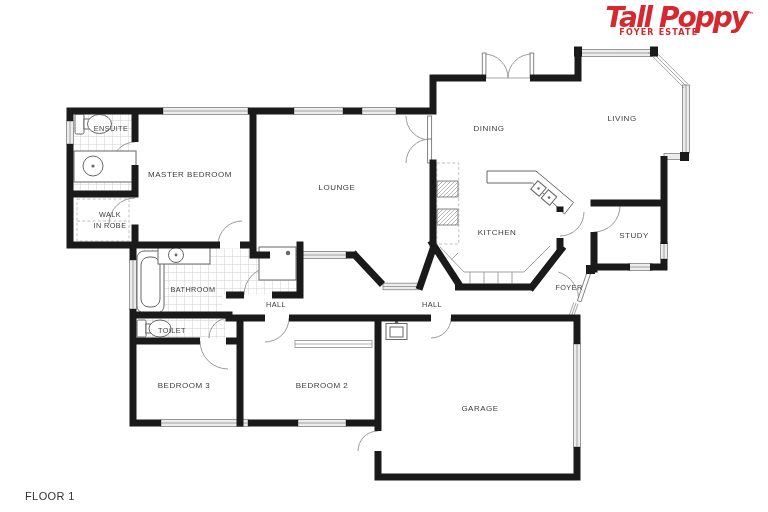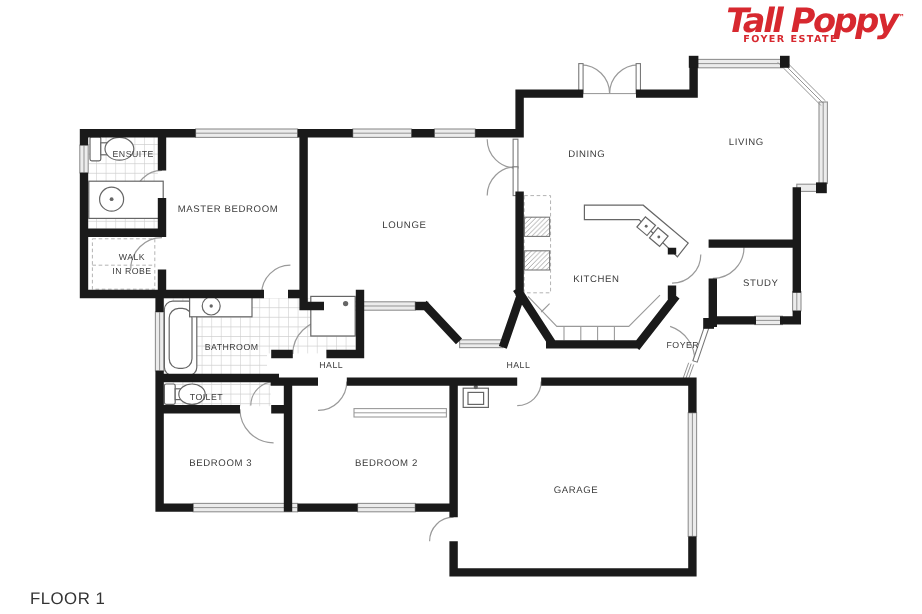--- a/index.html
+++ b/index.html
@@ -4,21 +4,21 @@
 <style>
   html,body{margin:0;padding:0;background:#fff;}
   .stage{position:relative;width:764px;height:512px;background:#ffffff;overflow:hidden;
          font-family:"Liberation Sans",sans-serif;}
   .logo{position:absolute;top:4px;right:10px;text-align:left;line-height:1;}
   .logo-name{font-family:"DejaVu Sans",sans-serif;font-style:italic;font-weight:bold;
              font-size:28px;letter-spacing:-2px;color:#d7282f;white-space:nowrap;}
   .logo-name .tm{font-size:7px;letter-spacing:0;vertical-align:super;}
   .logo-tagline{font-family:"DejaVu Sans",sans-serif;font-weight:bold;font-size:8px;
                 letter-spacing:1.2px;color:#d7282f;margin:-3px 0 0 14px;}
-  .floor-label{position:absolute;left:25px;top:490px;font-size:14px;color:#333;letter-spacing:.4px;}
+  .floor-label{position:absolute;left:25px;top:490px;font-size:11px;color:#333;letter-spacing:.4px;}
   .disclaimer{position:absolute;left:0;right:0;top:489px;text-align:center;font-style:italic;
               font-size:8.5px;color:#b3b3b3;letter-spacing:.2px;}
   svg{position:absolute;left:0;top:0;}
   .walls{stroke:#1a1a1a;stroke-width:7;fill:none;}
   .post{fill:#1a1a1a;}
   .win rect{fill:#ececec;stroke:#8f8f8f;stroke-width:.9;}
   .win line{stroke:#8f8f8f;stroke-width:.8;}
   .winband{stroke:#ececec;stroke-width:7;}
   .winedge{stroke:#8f8f8f;stroke-width:1;}
   .door path{fill:none;stroke:#9a9a9a;stroke-width:1;}

